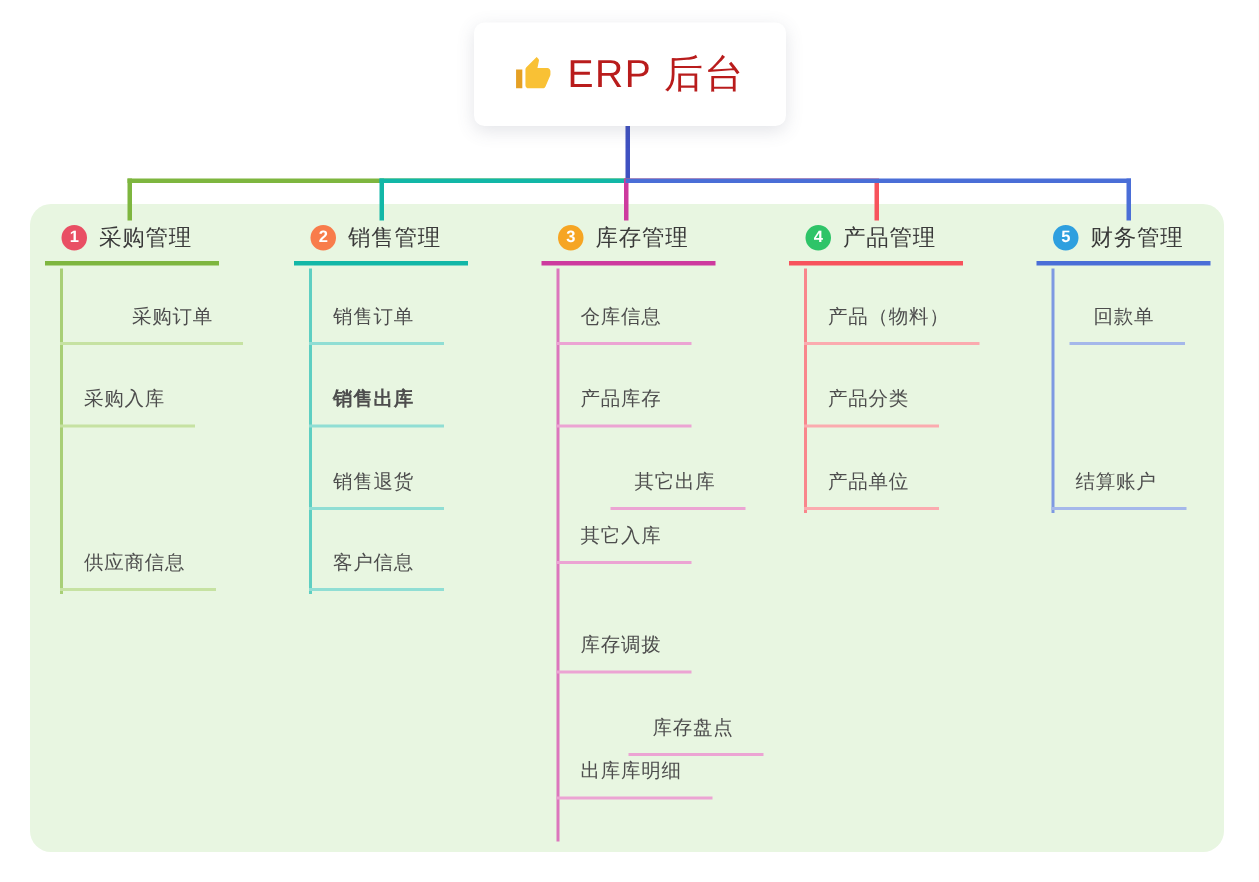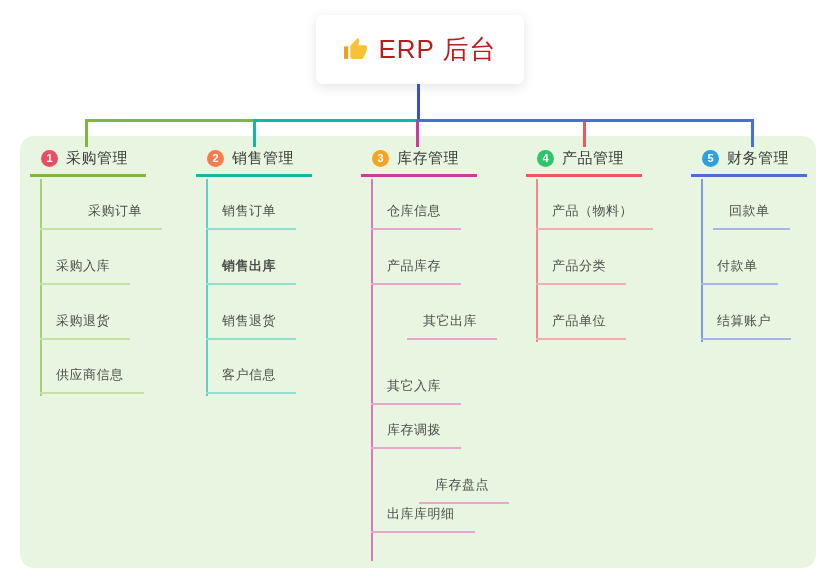--- a/index.html
+++ b/index.html
@@ -78,23 +78,20 @@
     <div class="trunk" style="height: 217.4px; background: rgb(168, 207, 118);"></div>
 
   <div class="child" style="top: 202px; border-bottom-color: rgb(198, 226, 162); padding-left: 48px;">
     <span>采购订单</span>
   </div>
 
   <div class="child" style="top: 256.8px; border-bottom-color: rgb(198, 226, 162);">
     <span>采购入库</span>
   </div>
 
-  <div class="child" style="top: 311.6px; border-bottom-color: rgb(198, 226, 162);">
-    <span>采购退货</span>
-  </div>
 
   <div class="child" style="top: 366.4px; border-bottom-color: rgb(198, 226, 162);">
     <span>供应商信息</span>
   </div>
 </div>
 
   <div class="branch" style="left: 196px;">
     <div class="branch-label" style="border-bottom-color: rgb(18, 183, 167);">
       <span class="badge" style="background: rgb(248, 124, 75);">2</span>
       <span class="branch-text">销售管理</span>
@@ -130,21 +127,21 @@
   </div>
 
   <div class="child" style="top: 256.8px; border-bottom-color: rgb(236, 164, 211);">
     <span>产品库存</span>
   </div>
 
   <div class="child" style="top: 311.6px; border-bottom-color: rgb(236, 164, 211); margin-left: 36px;">
     <span>其它出库</span>
   </div>
 
-  <div class="child" style="top: 377px; border-bottom-color: rgb(236, 164, 211);">
+  <div class="child" style="top: 348px; border-bottom-color: rgb(236, 164, 211);">
     <span>其它入库</span>
   </div>
 
   <div class="child" style="top: 421.2px; border-bottom-color: rgb(236, 164, 211);">
     <span>库存调拨</span>
   </div>
 
   <div class="child" style="top: 476px; border-bottom-color: rgb(236, 164, 211); margin-left: 48px;">
     <span>库存盘点</span>
   </div>
@@ -178,22 +175,19 @@
     <div class="branch-label" style="border-bottom-color: rgb(74, 110, 215);">
       <span class="badge" style="background: rgb(46, 159, 223);">5</span>
       <span class="branch-text">财务管理</span>
     </div>
     <div class="trunk" style="height: 162.6px; background: rgb(126, 153, 226);"></div>
 
   <div class="child" style="top: 202px; border-bottom-color: rgb(165, 184, 234); margin-left: 12px;">
     <span>回款单</span>
   </div>
 
-  <div class="child" style="top: 256.8px; border-bottom-color: rgb(165, 184, 234);">
-    <span>付款单</span>
-  </div>
 
   <div class="child" style="top: 311.6px; border-bottom-color: rgb(165, 184, 234);">
     <span>结算账户</span>
   </div>
 </div>
 </div>
 </div>
 
 </body></html>

